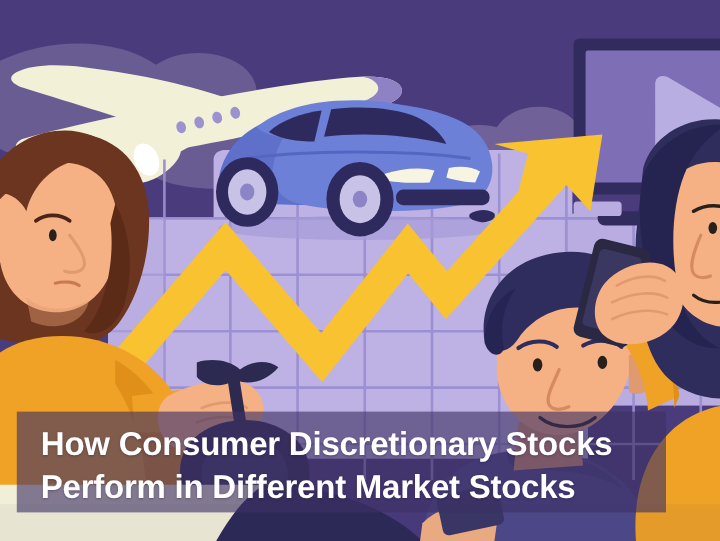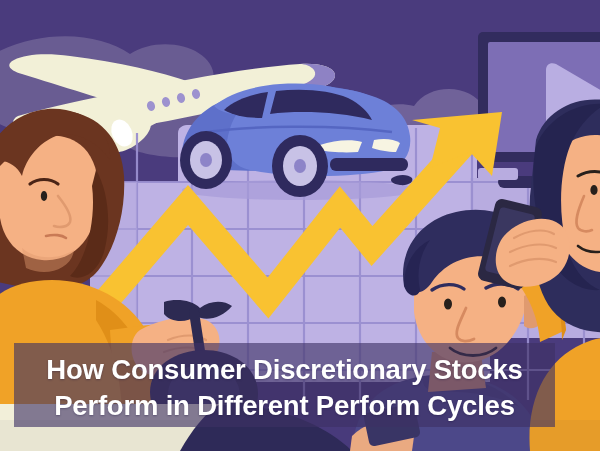--- a/index.html
+++ b/index.html
@@ -28,21 +28,20 @@
     left: 14px;
     top: 343px;
     width: 541px;
     height: 84px;
     background: rgba(62, 48, 100, 0.62);
     box-sizing: border-box;
     padding: 6px 20px 0 20px;
     display: flex;
     flex-direction: column;
     justify-content: center;
-    align-items: center;
   }
   .title-line {
     color: #ffffff;
     font-family: "Liberation Sans", sans-serif;
     font-size: 27.5px;
     font-weight: bold;
     line-height: 36px;
     letter-spacing: -0.2px;
     white-space: nowrap;
     text-shadow: 0 1px 2px rgba(30,20,60,0.35);
@@ -340,16 +339,16 @@
 
       <g opacity="0.2">
         <path d="M0 420 L 600 420 L 600 451 L 0 451 Z" fill="#2e2a58" opacity="0.25"></path>
       </g>
 
     </g>
   </svg>
 
   <div id="title-overlay">
     <div class="title-line">How Consumer Discretionary Stocks</div>
-    <div class="title-line">Perform in Different Perform Cycles</div>
+    <div class="title-line">Perform in Different Market Stocks</div>
   </div>
 
 </div>
 
 </body></html>

